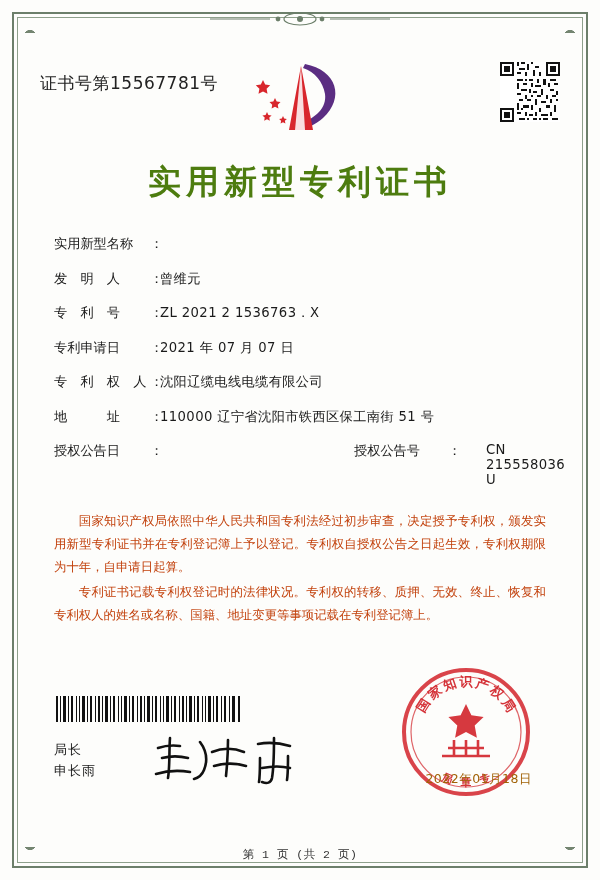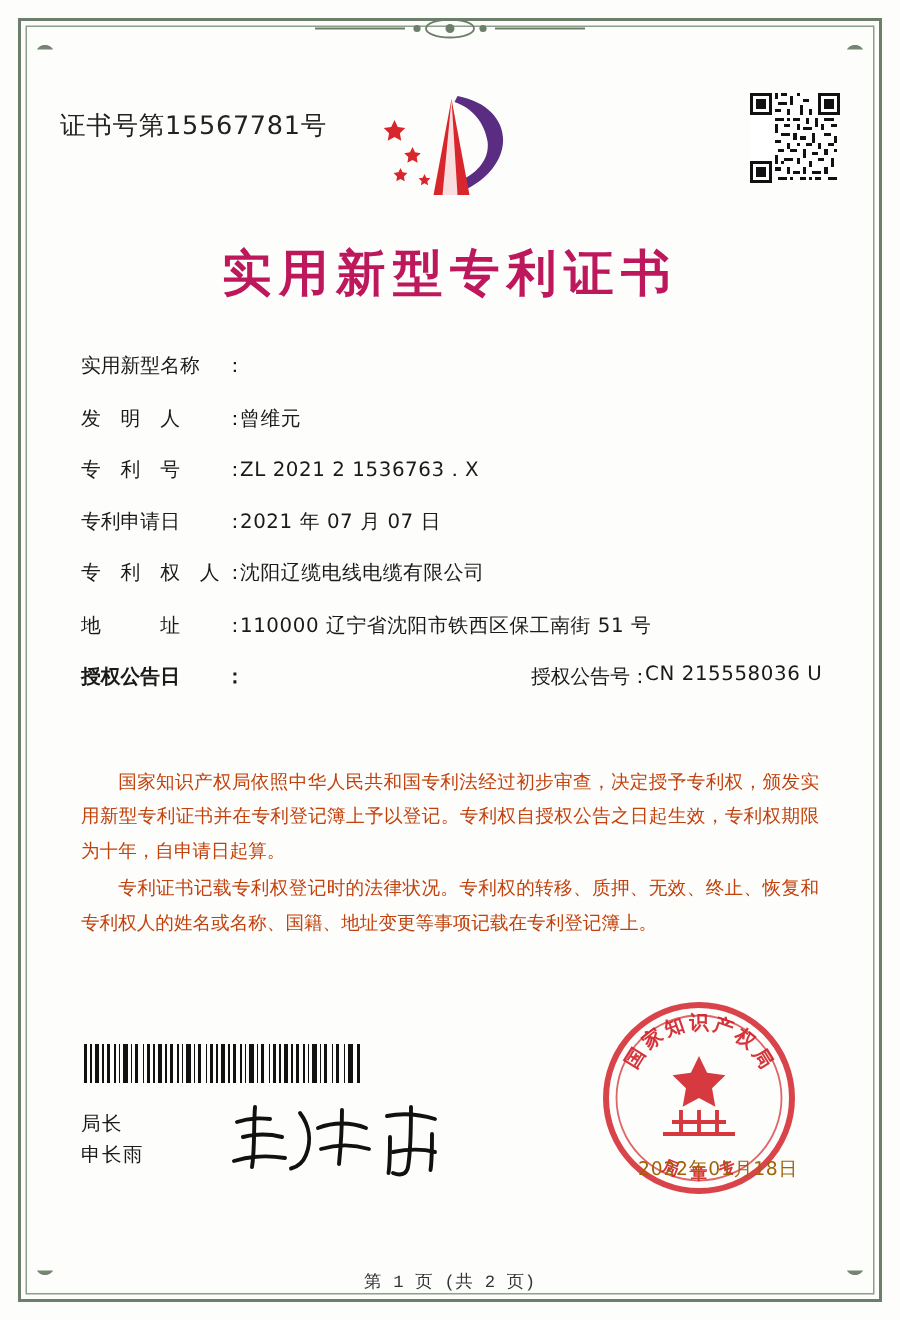--- a/index.html
+++ b/index.html
@@ -96,21 +96,21 @@
 
   .title {
     position: absolute;
     left: 0; right: 0;
     top: 120px;
     text-align: center;
     font-family: "DejaVu Serif", "Liberation Serif", serif;
     font-size: 33px;
     font-weight: bold;
     letter-spacing: 5px;
-    color: #be185d;
+    color: #4d7c0f;
   }
 
   .fields {
     position: absolute;
     left: 14px;
     top: 195px;
     width: 500px;
     font-size: 13.2px;
     color: #1a1a1a;
   }
@@ -121,22 +121,22 @@
   }
   .field-label {
     width: 96px;
     flex: 0 0 96px;
     letter-spacing: 0px;
     white-space: nowrap;
   }
   .field-colon { width: 10px; flex: 0 0 10px; }
   .field-value { flex: 1 1 auto; letter-spacing: .4px; }
 
-  .field-row.split .left { display: flex; flex: 0 0 300px; font-weight: bold; }
-  .field-row.split .right { display: flex; flex: 1 1 auto; }
+  .field-row.split .left { display: flex; flex: 0 0 300px; }
+  .field-row.split .right { display: flex; flex: 1 1 auto; gap: 28px; }
   .field-row.split .field-label.short { width: 66px; flex: 0 0 66px; }
 
   .paras {
     position: absolute;
     left: 14px;
     top: 470px;
     width: 492px;
     font-size: 12.4px;
     line-height: 1.85;
     text-align: justify;

